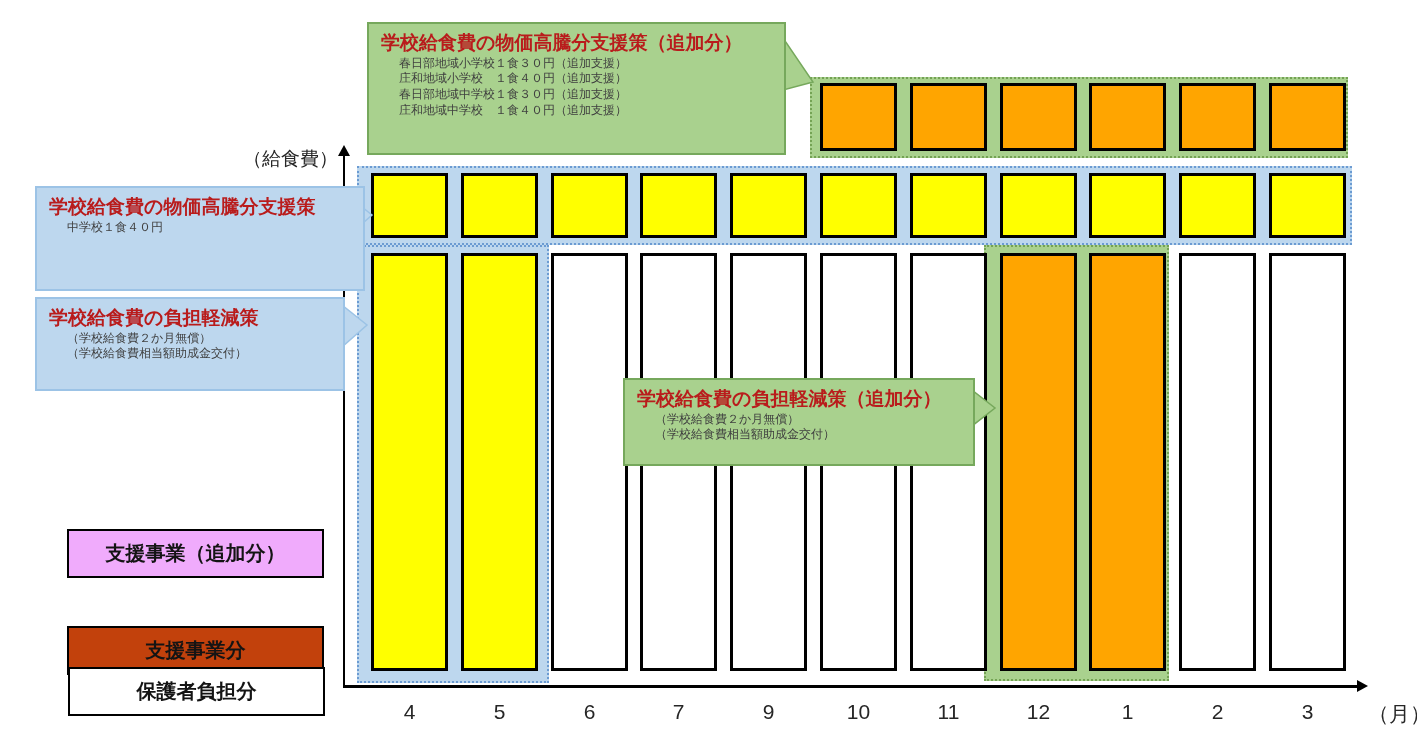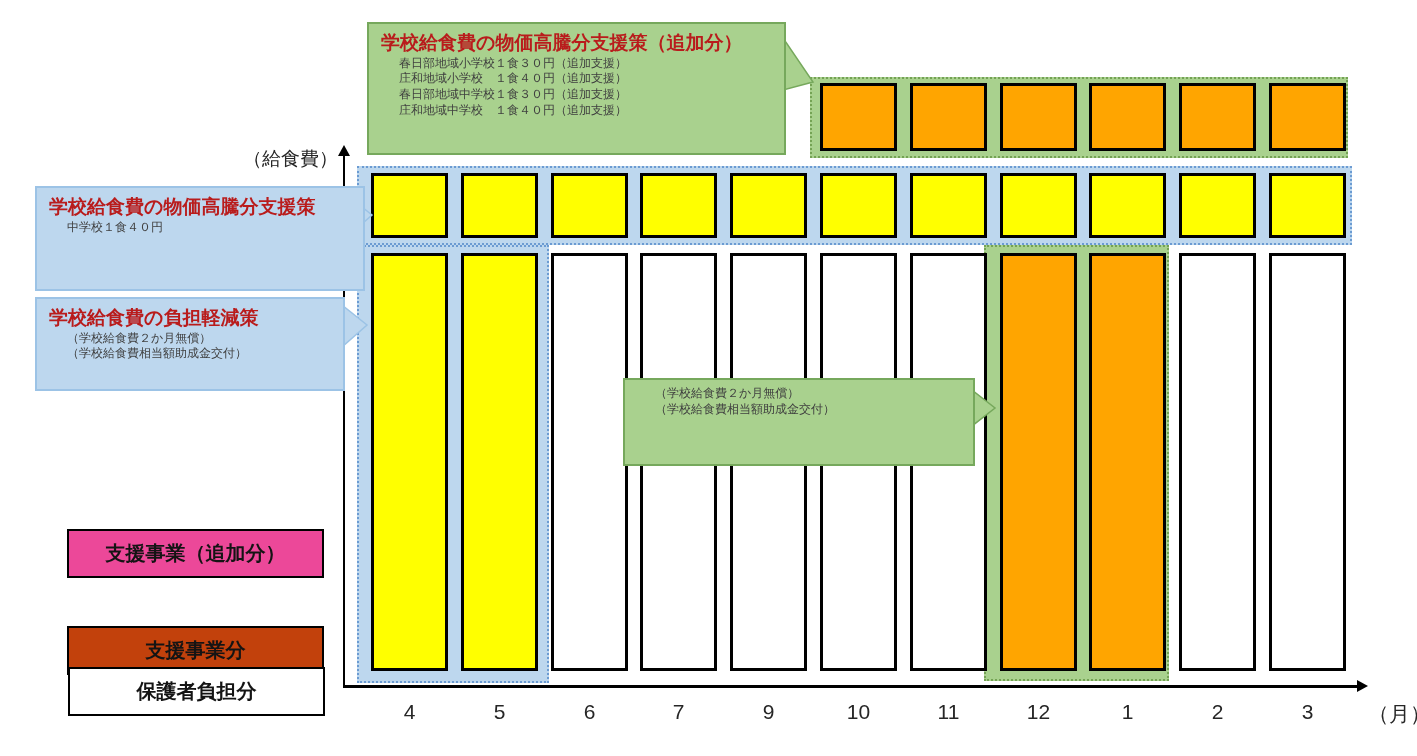--- a/index.html
+++ b/index.html
@@ -117,29 +117,30 @@
     <div class="title">学校給食費の負担軽減策</div>
     <div class="line">（学校給食費２か月無償）</div>
     <div class="line">（学校給食費相当額助成金交付）</div>
   </div>
   <svg class="pointer" style="left:342px;top:303px;" width="28" height="48">
     <polygon points="0,2 25,22 0,44" fill="#BDD7EE" stroke="#9CC3E6" stroke-width="1.5"></polygon>
     <rect x="0" y="2" width="3" height="42" fill="#BDD7EE"></rect>
   </svg>
 
   <div class="callout callout-green" style="left:623px;top:378px;width:352px;height:88px;">
+    <div class="title">学校給食費の負担軽減策（追加分）</div>
     <div class="line">（学校給食費２か月無償）</div>
     <div class="line">（学校給食費相当額助成金交付）</div>
   </div>
   <svg class="pointer" style="left:972px;top:388px;" width="26" height="42">
     <polygon points="0,2 23,20 0,38" fill="#A9D18E" stroke="#76A85C" stroke-width="1.5"></polygon>
     <rect x="0" y="2" width="3" height="36" fill="#A9D18E"></rect>
   </svg>
 
-  <div class="legend-box" id="legend-0" style="left: 67px; top: 529px; background: #ec4899;">
+  <div class="legend-box" id="legend-0" style="left: 67px; top: 529px; background: #f0abfc;">
     <span>支援事業（追加分）</span>
   </div>
   <div class="legend-box" id="legend-1" style="left: 67px; top: 598px; background: #c2410c; margin-top: 28px;">
     <span>支援事業分</span>
   </div>
   <div class="legend-box" id="legend-2" style="left: 68px; top: 667px; background: rgb(255, 255, 255);">
     <span>保護者負担分</span>
   </div>
 
 </div>

